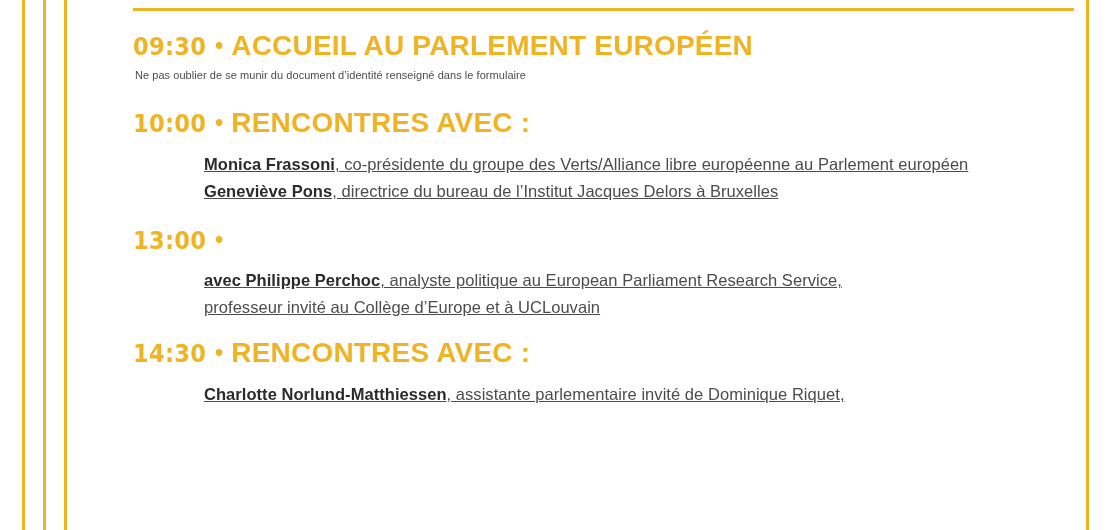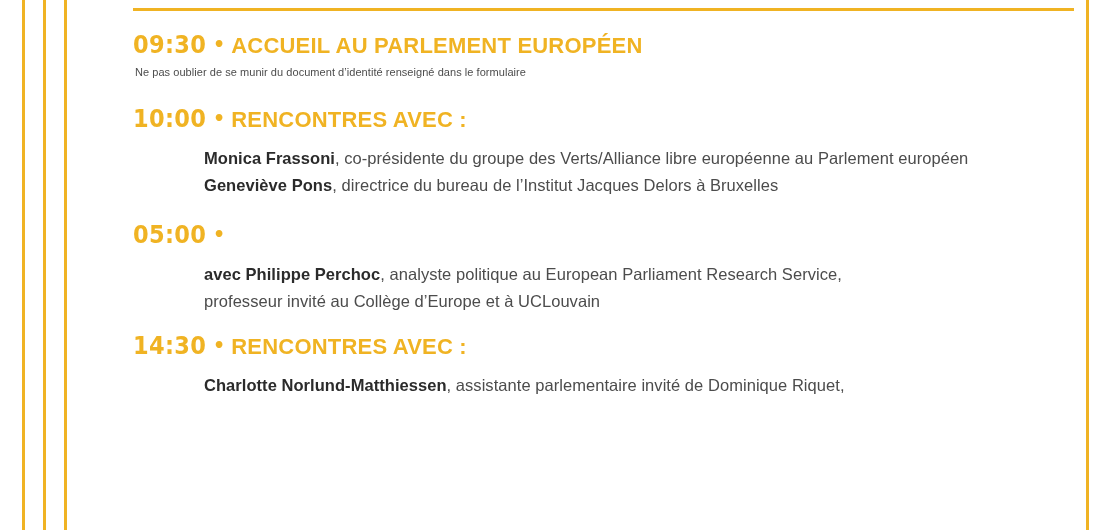--- a/index.html
+++ b/index.html
@@ -74,21 +74,21 @@
     font-weight: bold;
     font-size: 19px;
     margin: 0 6px 0 7px;
     position: relative;
     top: -2px;
   }
 
   .title {
     color: #f0b323;
     font-weight: bold;
-    font-size: 22px;
+    font-size: 28px;
     letter-spacing: 0.2px;
     font-family: "Liberation Sans Narrow", "Liberation Sans", sans-serif;
     text-transform: uppercase;
   }
 
   .subnote {
     color: #4c4c4c;
     font-size: 11px;
     font-family: "Liberation Sans Narrow", "Liberation Sans", sans-serif;
     margin-top: 7px;
@@ -100,20 +100,21 @@
     margin-top: 12px;
     margin-left: 71px;
   }
 
   .person {
     color: #4c4c4c;
     font-size: 16.5px;
     font-family: "Liberation Sans Narrow", "Liberation Sans", sans-serif;
     line-height: 1.62;
     letter-spacing: 0.05px;
+    text-decoration: underline;
   }
 
   .person b {
     color: #2b2b2b;
     font-weight: bold;
   }
 
   .gap-16 { height: 16px; }
   .gap-22 { height: 22px; }
   .gap-26 { height: 26px; }
@@ -155,21 +156,21 @@
         <div class="person">
           <b>Geneviève Pons</b><span>, directrice du bureau de l’Institut Jacques Delors à Bruxelles</span>
         </div>
       </div>
     </div>
 
     <div class="gap-22"></div>
 
     <div class="entry">
       <div class="entry-head">
-        <span class="time">05:00</span>
+        <span class="time">13:00</span>
         <span class="sep">•</span>
       </div>
       <div class="people">
         <div class="person">
           <b>avec Philippe Perchoc</b><span>, analyste politique au European Parliament Research Service,</span>
         </div>
         <div class="person">
           <b></b><span>professeur invité au Collège d’Europe et à UCLouvain</span>
         </div>
       </div>

